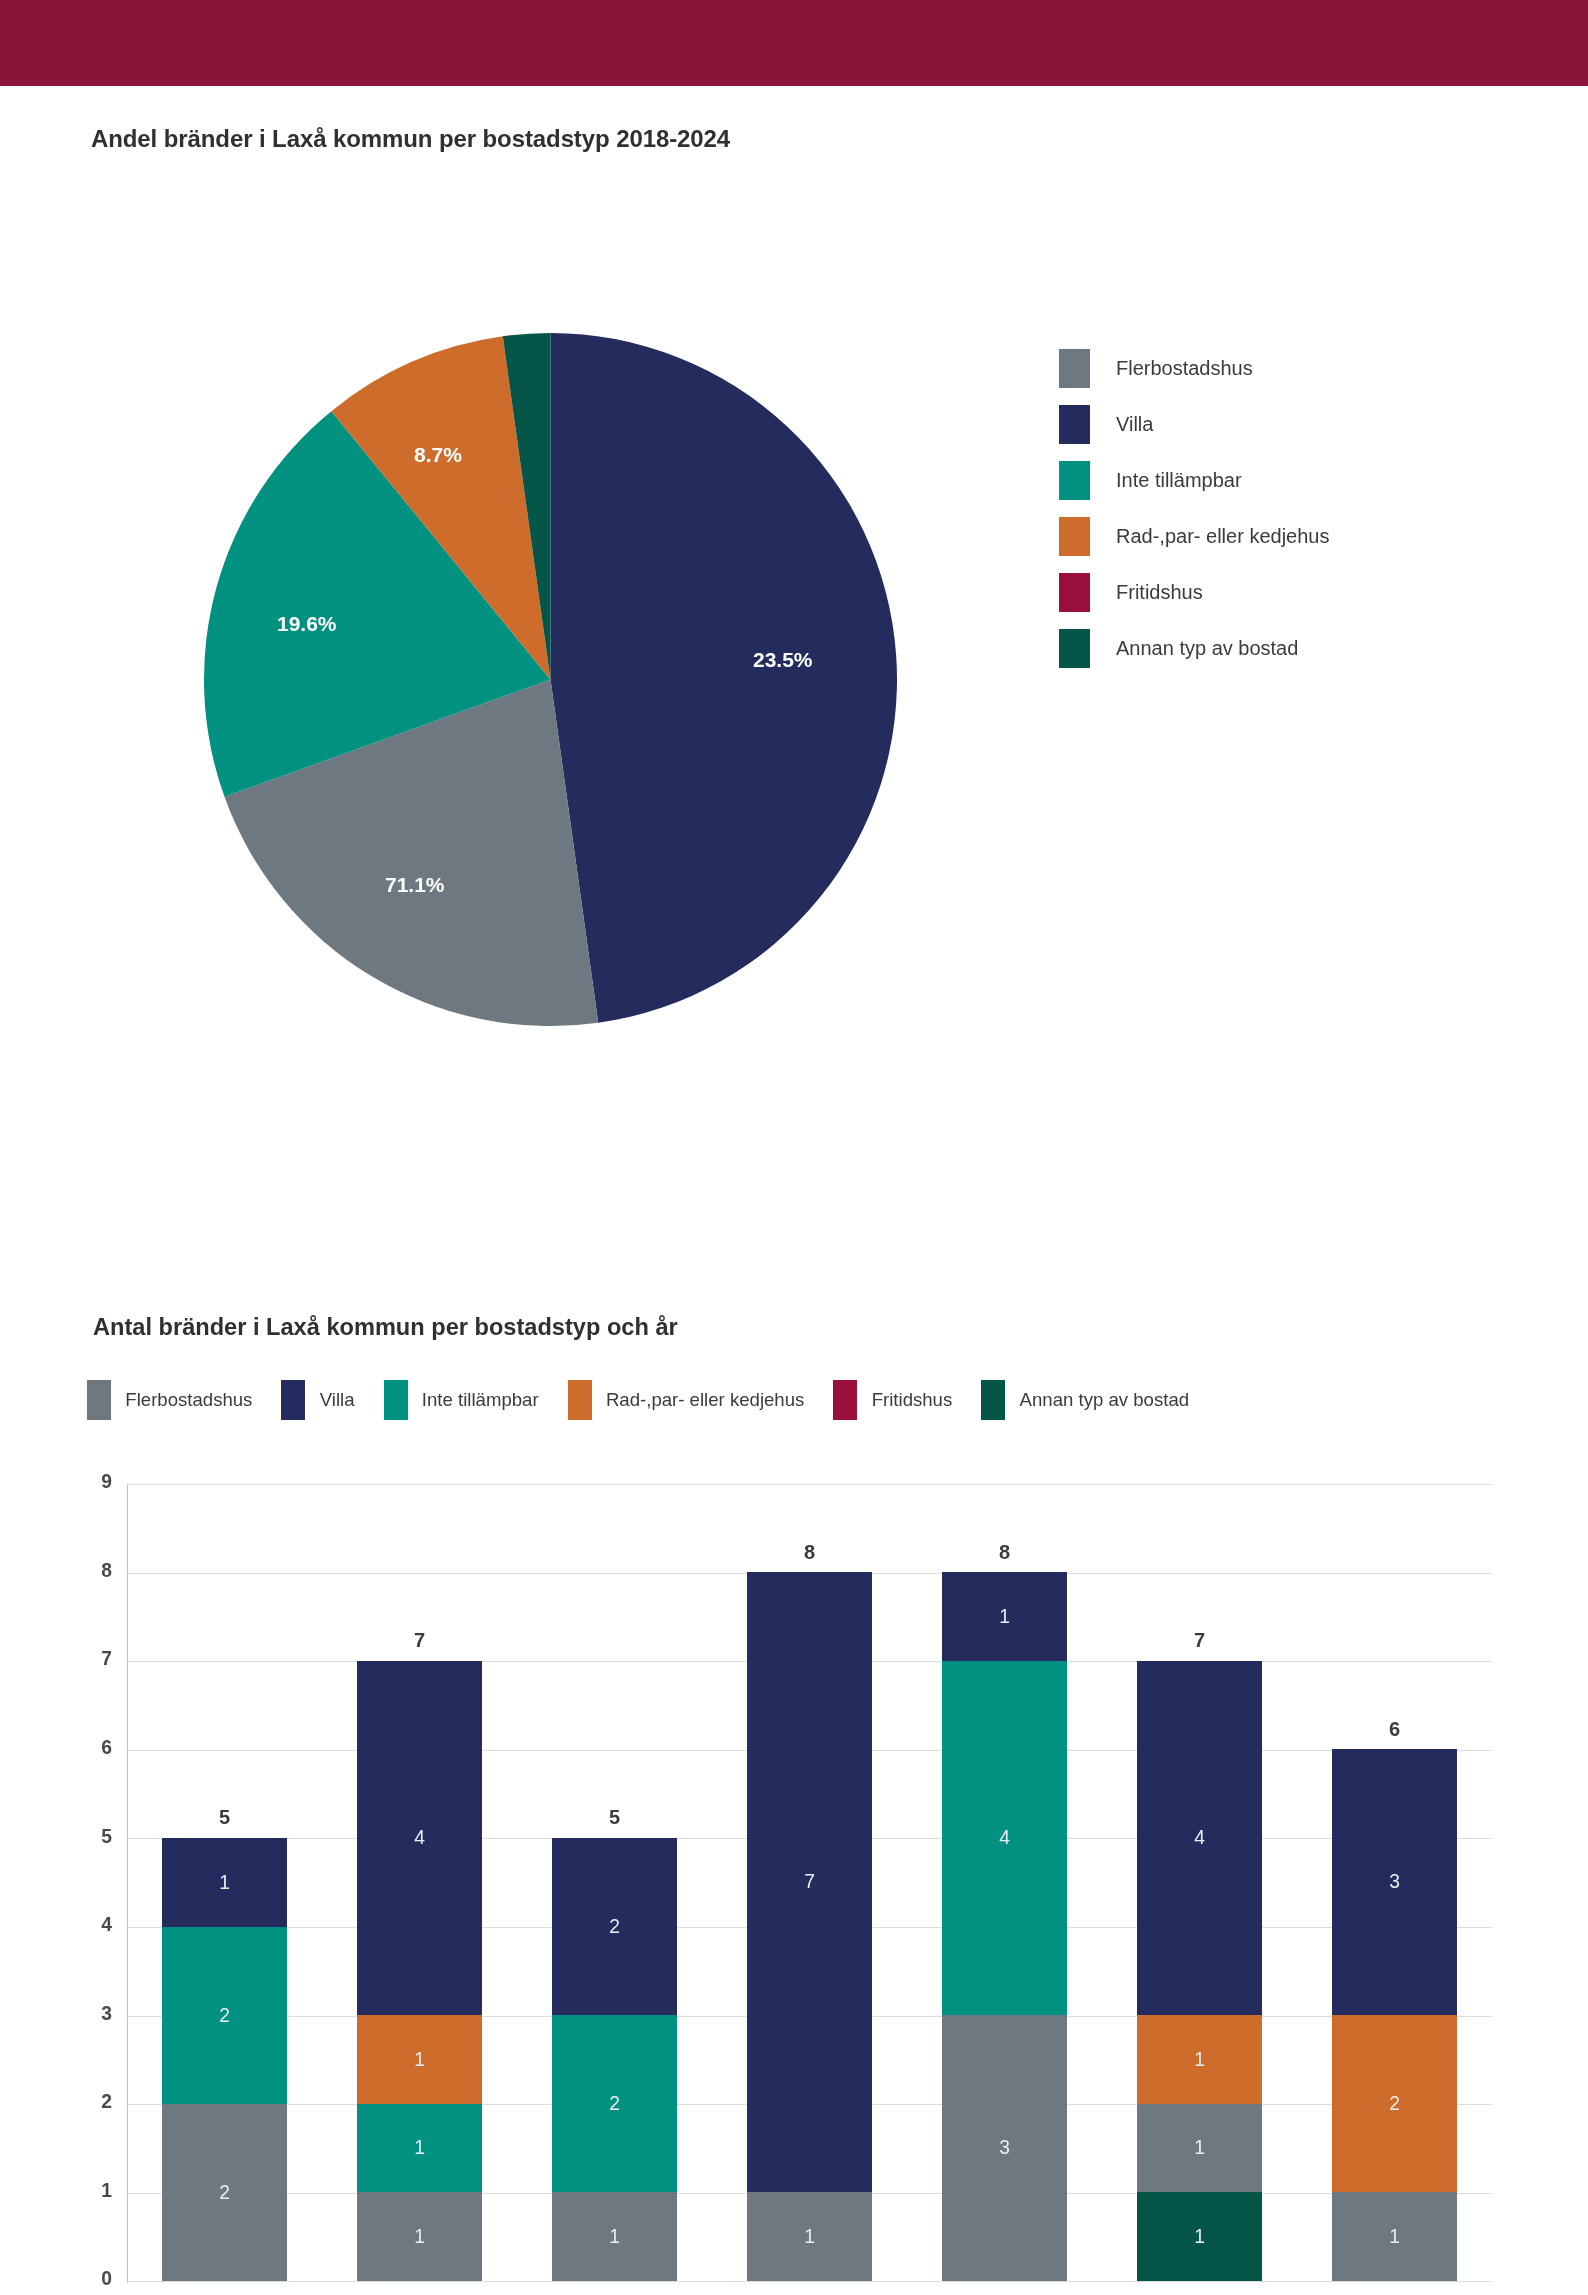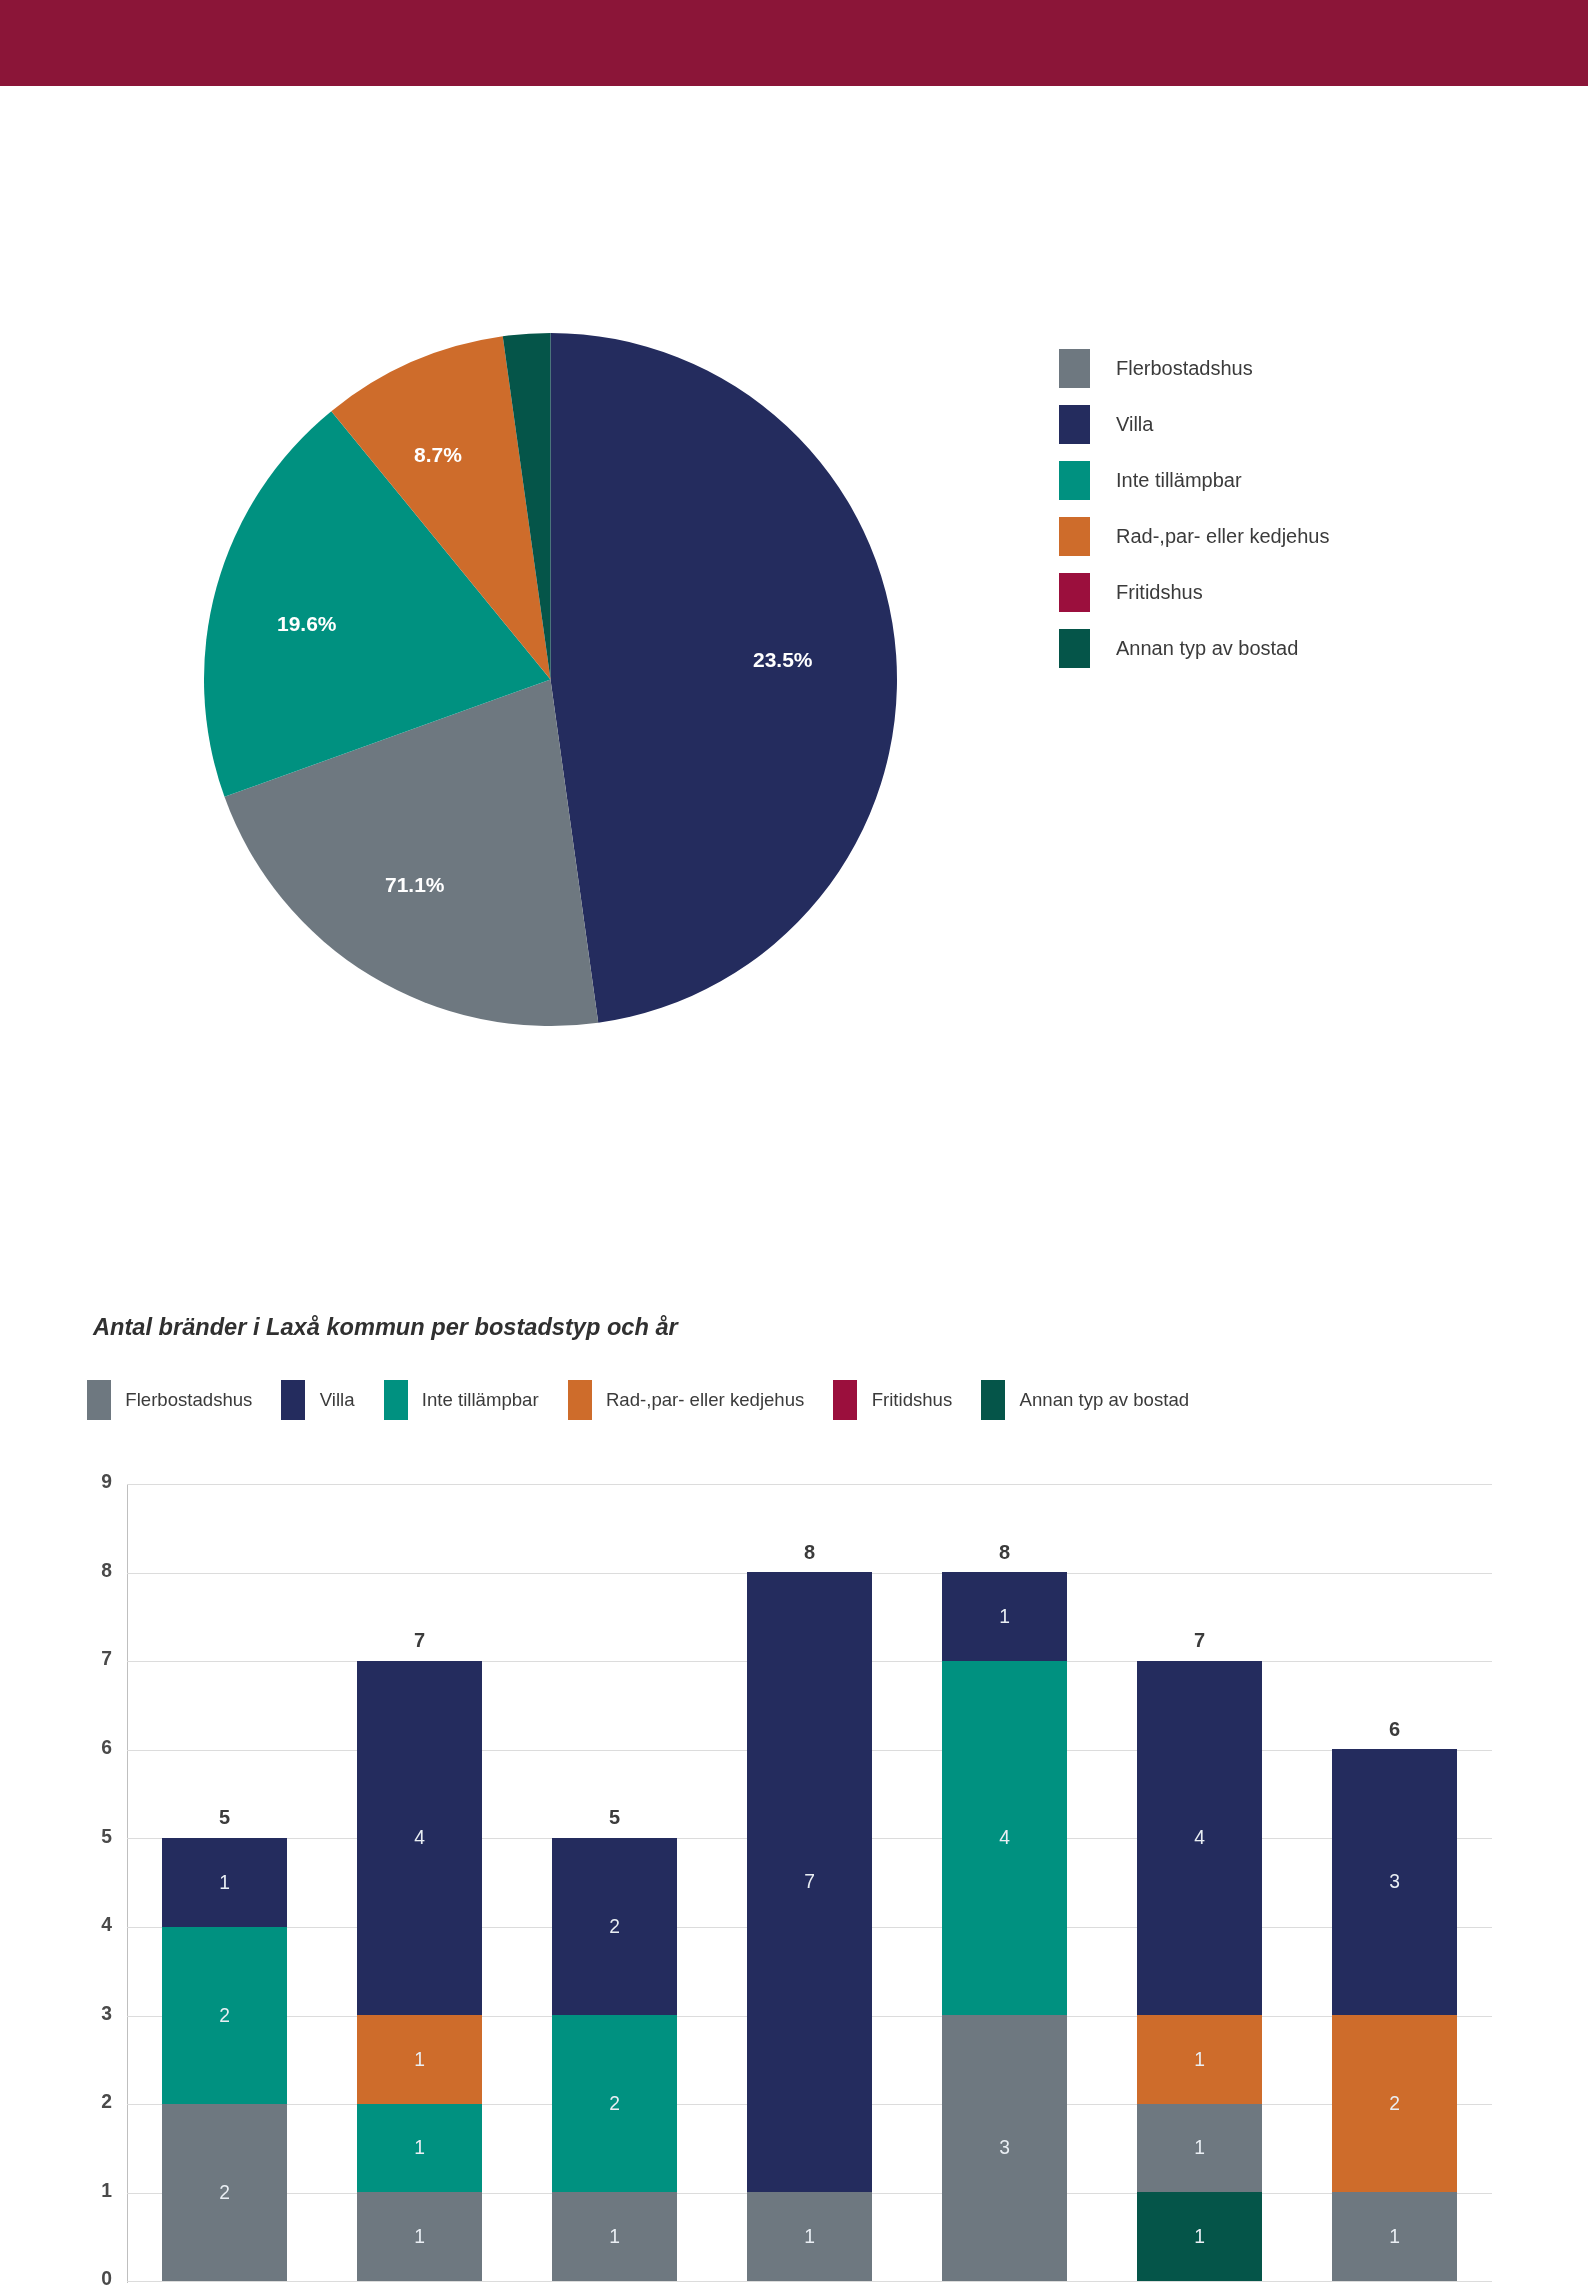--- a/index.html
+++ b/index.html
@@ -92,21 +92,20 @@
   #bar-section { position: absolute; left: 0; top: 1157px; width: 1588px; }
 
   #bar-title {
     position: absolute;
     left: 93px; top: 71px;
     font-size: 23.6px;
     font-weight: bold;
     color: #303030;
     margin: 0;
     white-space: nowrap;
-    font-style: italic;
   }
 
   #bar-legend {
     position: absolute;
     left: 87px; top: 137px;
     display: flex;
     align-items: center;
   }
   .bar-legend-row { display: flex; align-items: center; margin-right: 29px; }
   .bar-legend-swatch { width: 24px; height: 40px; flex: 0 0 24px; }
@@ -168,20 +167,21 @@
   }
 </style>
 </head>
 <body>
 
 <div id="brand-bar"></div>
 
 <div id="page">
 
   <div id="intro-block">
+    <h1 id="pie-title">Andel bränder i Laxå kommun per bostadstyp 2018-2024</h1>
   </div>
 
   <div id="pie-figure">
     <svg id="pie-svg" width="693" height="693" viewBox="0 0 970 970">
         <path d="M 485 485 L 485.00000000000006 0 A 485 485 0 0 1 551.8282909820496 965.3737914628758 Z" fill="#242C5E"></path>
         <path d="M 485 485 L 551.8282909820496 965.3737914628758 A 485 485 0 0 1 28.67282705720072 649.2878913189666 Z" fill="#6E7880"></path>
         <path d="M 485 485 L 28.67282705720072 649.2878913189666 A 485 485 0 0 1 178.20347147213454 109.36601580361418 Z" fill="#009180"></path>
         <path d="M 485 485 L 178.20347147213454 109.36601580361418 A 485 485 0 0 1 418.1717090179503 4.626208537124171 Z" fill="#CE6C2B"></path>
         <path d="M 485 485 L 418.1717090179503 4.626208537124171 A 485 485 0 0 1 484.9999999999999 0 Z" fill="#055549"></path>
       </svg>

